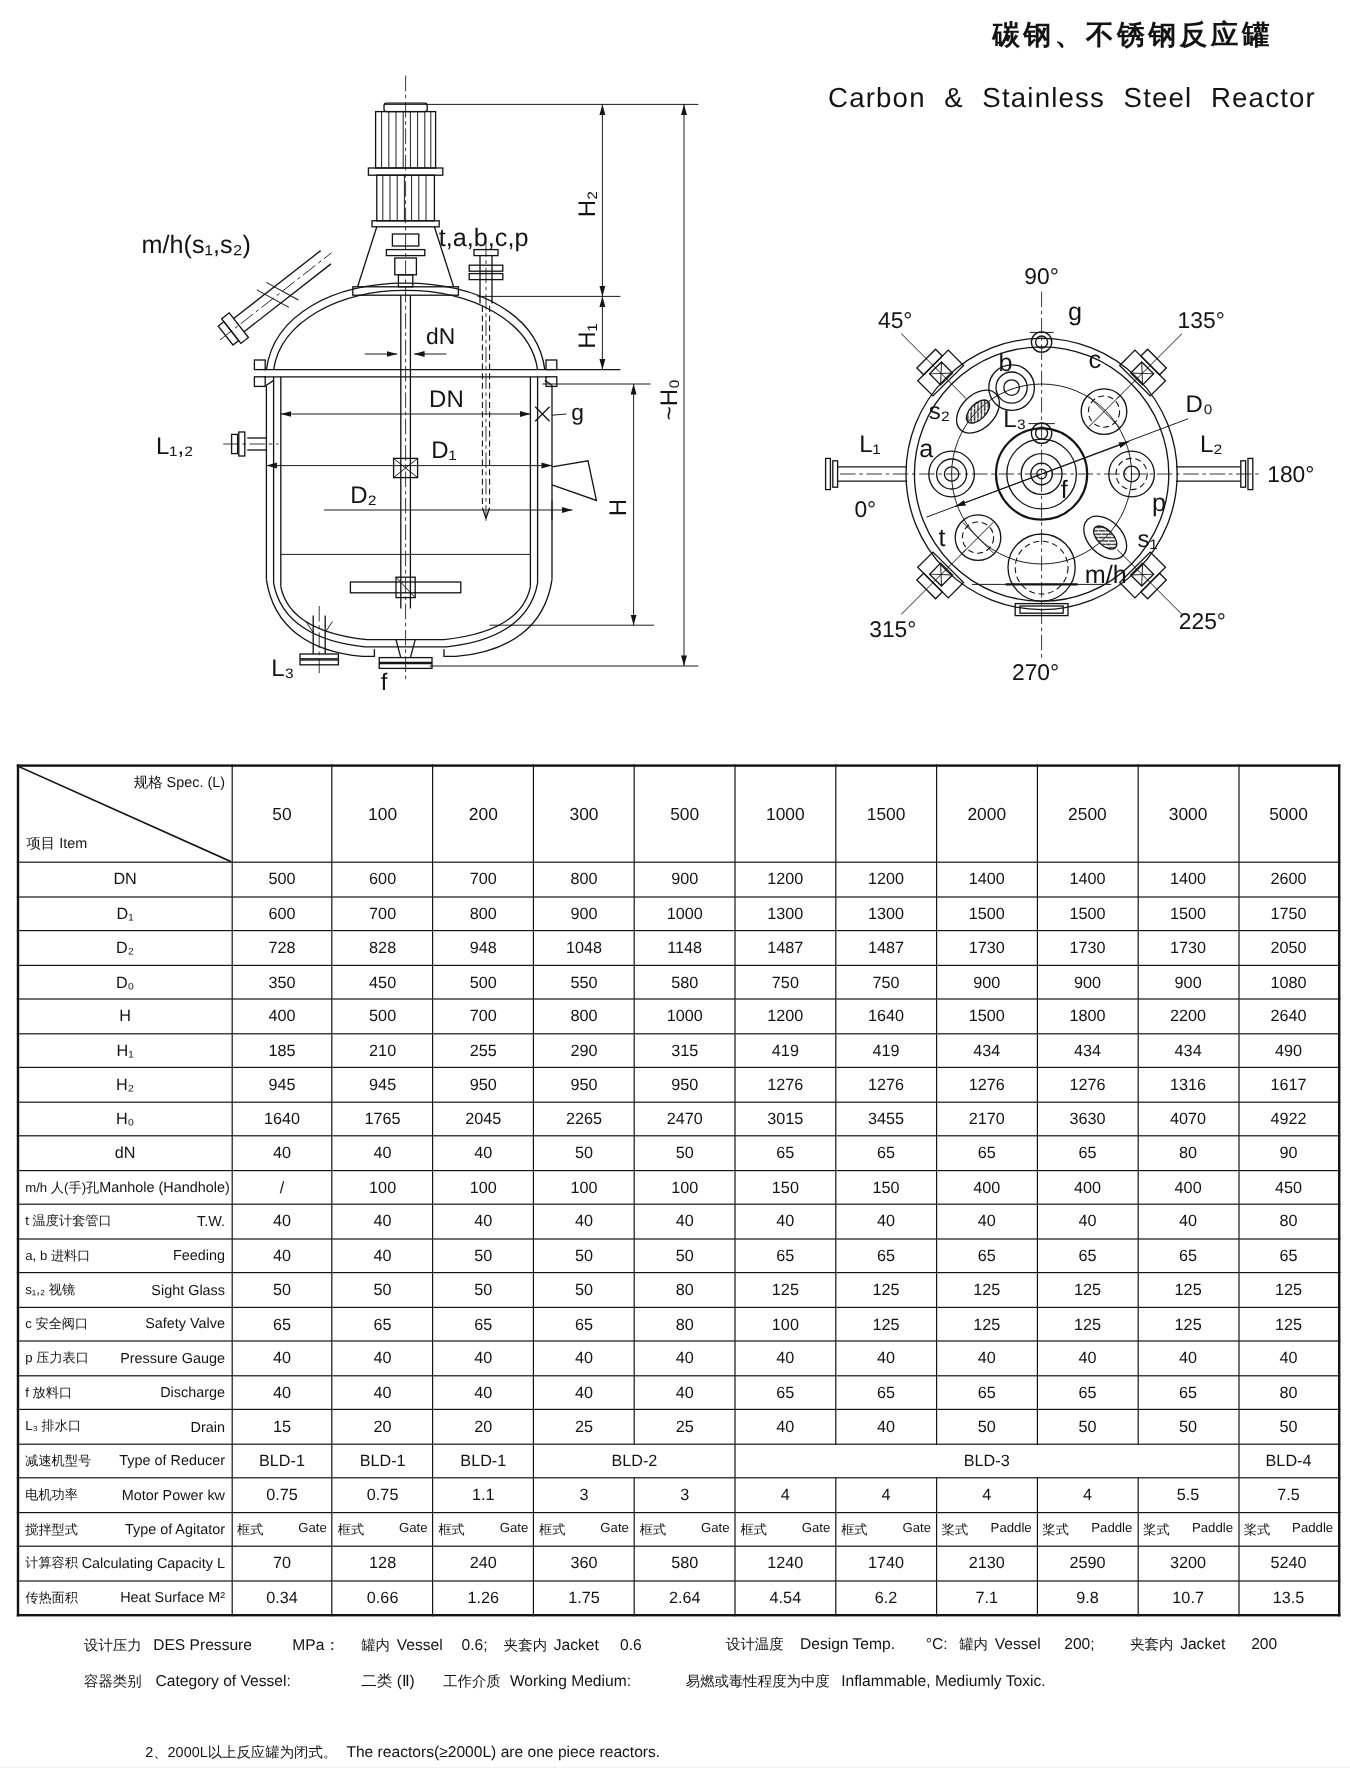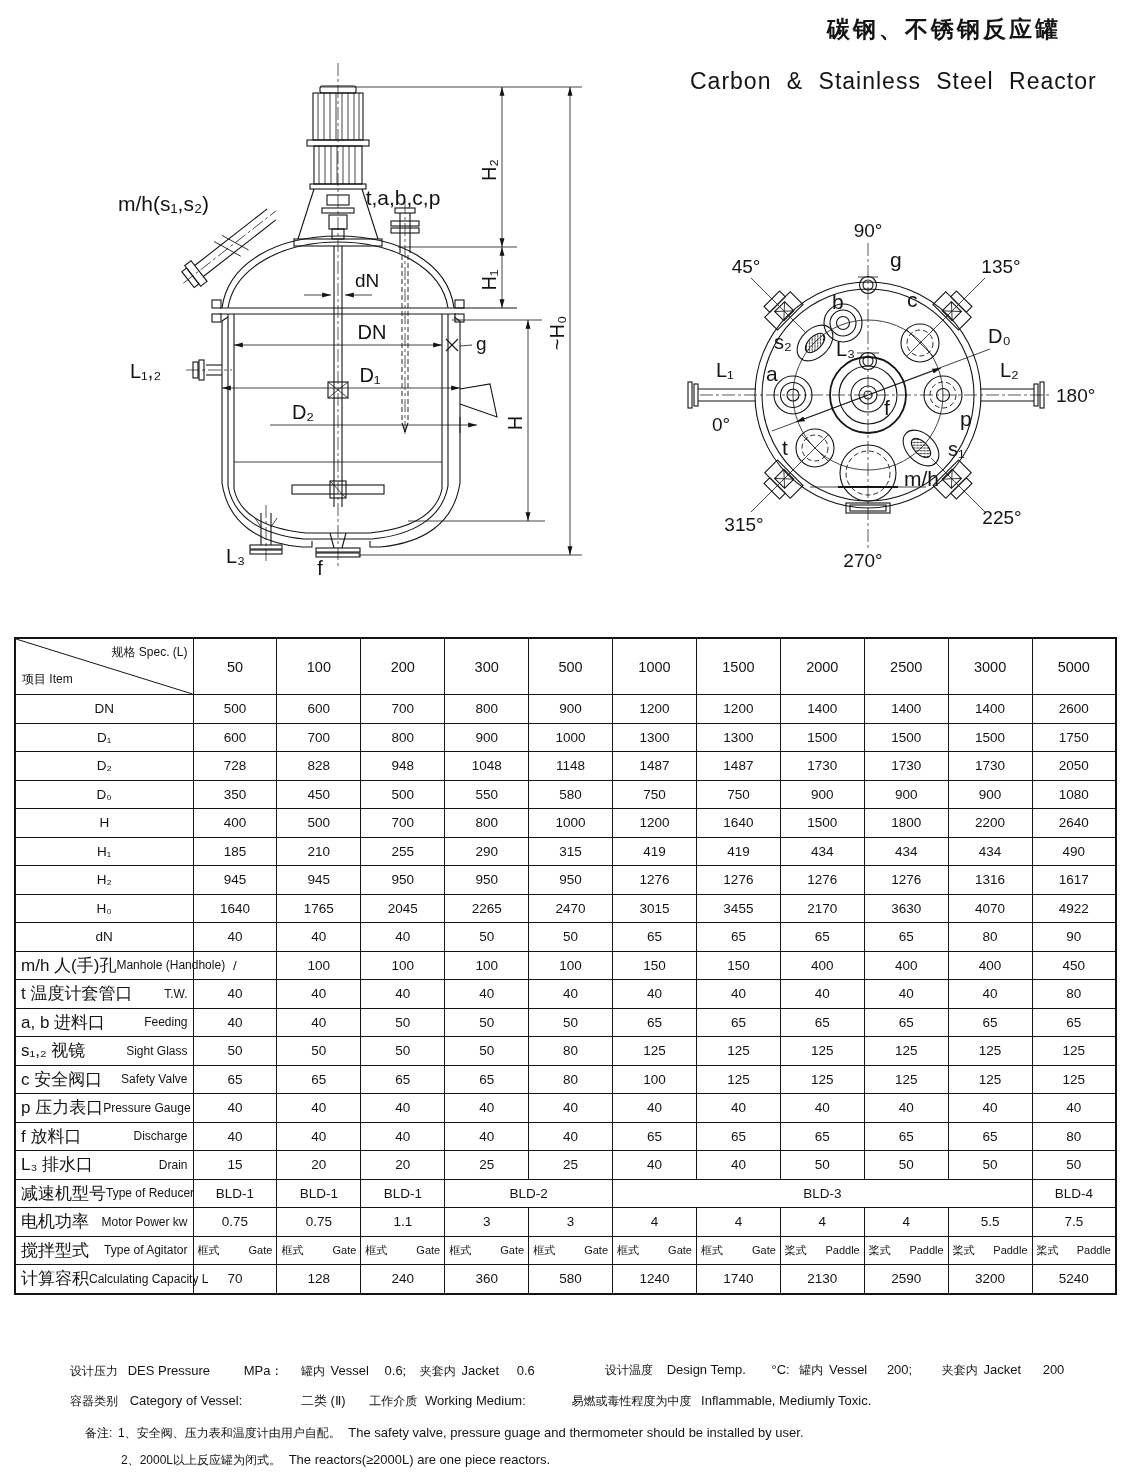--- a/index.html
+++ b/index.html
@@ -18,28 +18,28 @@
   svg .cl{stroke:#141414;fill:none;stroke-width:0.7;stroke-dasharray:13 3 3 3}
   svg .dim{stroke:#141414;fill:none;stroke-width:0.8}
   svg text{fill:#141414;stroke:none;font-family:"Liberation Sans","DejaVu Sans",sans-serif}
   .t19{font-size:19px}.t20{font-size:20px}.t21{font-size:21px}
   
   #spec-table{position:absolute;left:14px;top:637px;width:1103px;border-collapse:collapse;
               table-layout:fixed;border:2px solid #141414}
   #spec-table td,#spec-table th{border:1px solid #141414;text-align:center;vertical-align:middle;
               font-size:13.5px;height:27.5px;padding:0;white-space:nowrap;font-weight:normal}
   #spec-table th{height:55px;font-size:14.5px}
-  #spec-table th.corner{position:relative;padding:0}
+  #spec-table th.corner{position:relative;padding:12px}
   .corner-svg{position:absolute;left:0;top:0;width:100%;height:100%}
   .corner-spec{position:absolute;right:5px;top:5px;font-size:12px}
   .corner-item{position:absolute;left:6px;bottom:6px;font-size:12px}
   td.lbl{font-size:12px}
   td.lbl.center{font-size:13.5px}
   .lblwrap{display:flex;justify-content:space-between;align-items:center;padding:0 5px;height:27.5px}
-  .lblwrap .zh{font-size:17px}
+  .lblwrap .zh{font-size:11px}
   .lblwrap .en{font-size:12px}
   .twowrap{display:flex;justify-content:space-between;align-items:center;padding:0 4px;height:27.5px;font-size:11px}
   
   .fline{position:absolute;white-space:nowrap;font-size:13px}
   .fline .zh{font-size:12px}
   .fline span{display:inline-block}
 </style>
 </head>
 <body>
 
@@ -791,20 +791,39 @@
           <td>128</td>
           <td>240</td>
           <td>360</td>
           <td>580</td>
           <td>1240</td>
           <td>1740</td>
           <td>2130</td>
           <td>2590</td>
           <td>3200</td>
           <td>5240</td>
+        </tr>
+        <tr>
+          <td class="lbl">
+            <div class="lblwrap">
+              <span class="zh">传热面积</span>
+              <span class="en">Heat Surface  M²</span>
+            </div>
+          </td>
+          <td>0.34</td>
+          <td>0.66</td>
+          <td>1.26</td>
+          <td>1.75</td>
+          <td>2.64</td>
+          <td>4.54</td>
+          <td>6.2</td>
+          <td>7.1</td>
+          <td>9.8</td>
+          <td>10.7</td>
+          <td>13.5</td>
         </tr>
       </tbody>
   </table>
 
   <div class="fline" style="left:70px;top:1362px">
     <span class="zh" style="margin-right:6px">设计压力</span>
     <span style="margin-right:30px">DES Pressure</span>
     <span style="margin-right:14px">MPa：</span>
     <span class="zh" style="margin-right:2px">罐内</span>
     <span style="margin-right:12px">Vessel</span>
@@ -826,23 +845,18 @@
   </div>
   <div class="fline" style="left:70px;top:1392px">
     <span class="zh" style="margin-right:8px">容器类别</span>
     <span style="margin-right:55px">Category of Vessel:</span>
     <span style="margin-right:20px">二类 (Ⅱ)</span>
     <span class="zh" style="margin-right:4px">工作介质</span>
     <span style="margin-right:42px">Working Medium:</span>
     <span class="zh" style="margin-right:6px">易燃或毒性程度为中度</span>
     <span>Inflammable, Mediumly Toxic.</span>
   </div>
-  <div class="fline" style="left:85px;top:1425px">
-    <span class="zh" style="margin-right:2px">备注:</span>
-    <span class="zh" style="margin-right:4px">1、安全阀、压力表和温度计由用户自配。</span>
-    <span>The safety valve, pressure guage and thermometer should be installed by user.</span>
-  </div>
   <div class="fline" style="left:121px;top:1452px">
     <span class="zh" style="margin-right:4px">2、2000L以上反应罐为闭式。</span>
     <span>The reactors(≥2000L) are one piece reactors.</span>
   </div>
 
 </div>
 
 </body></html>

